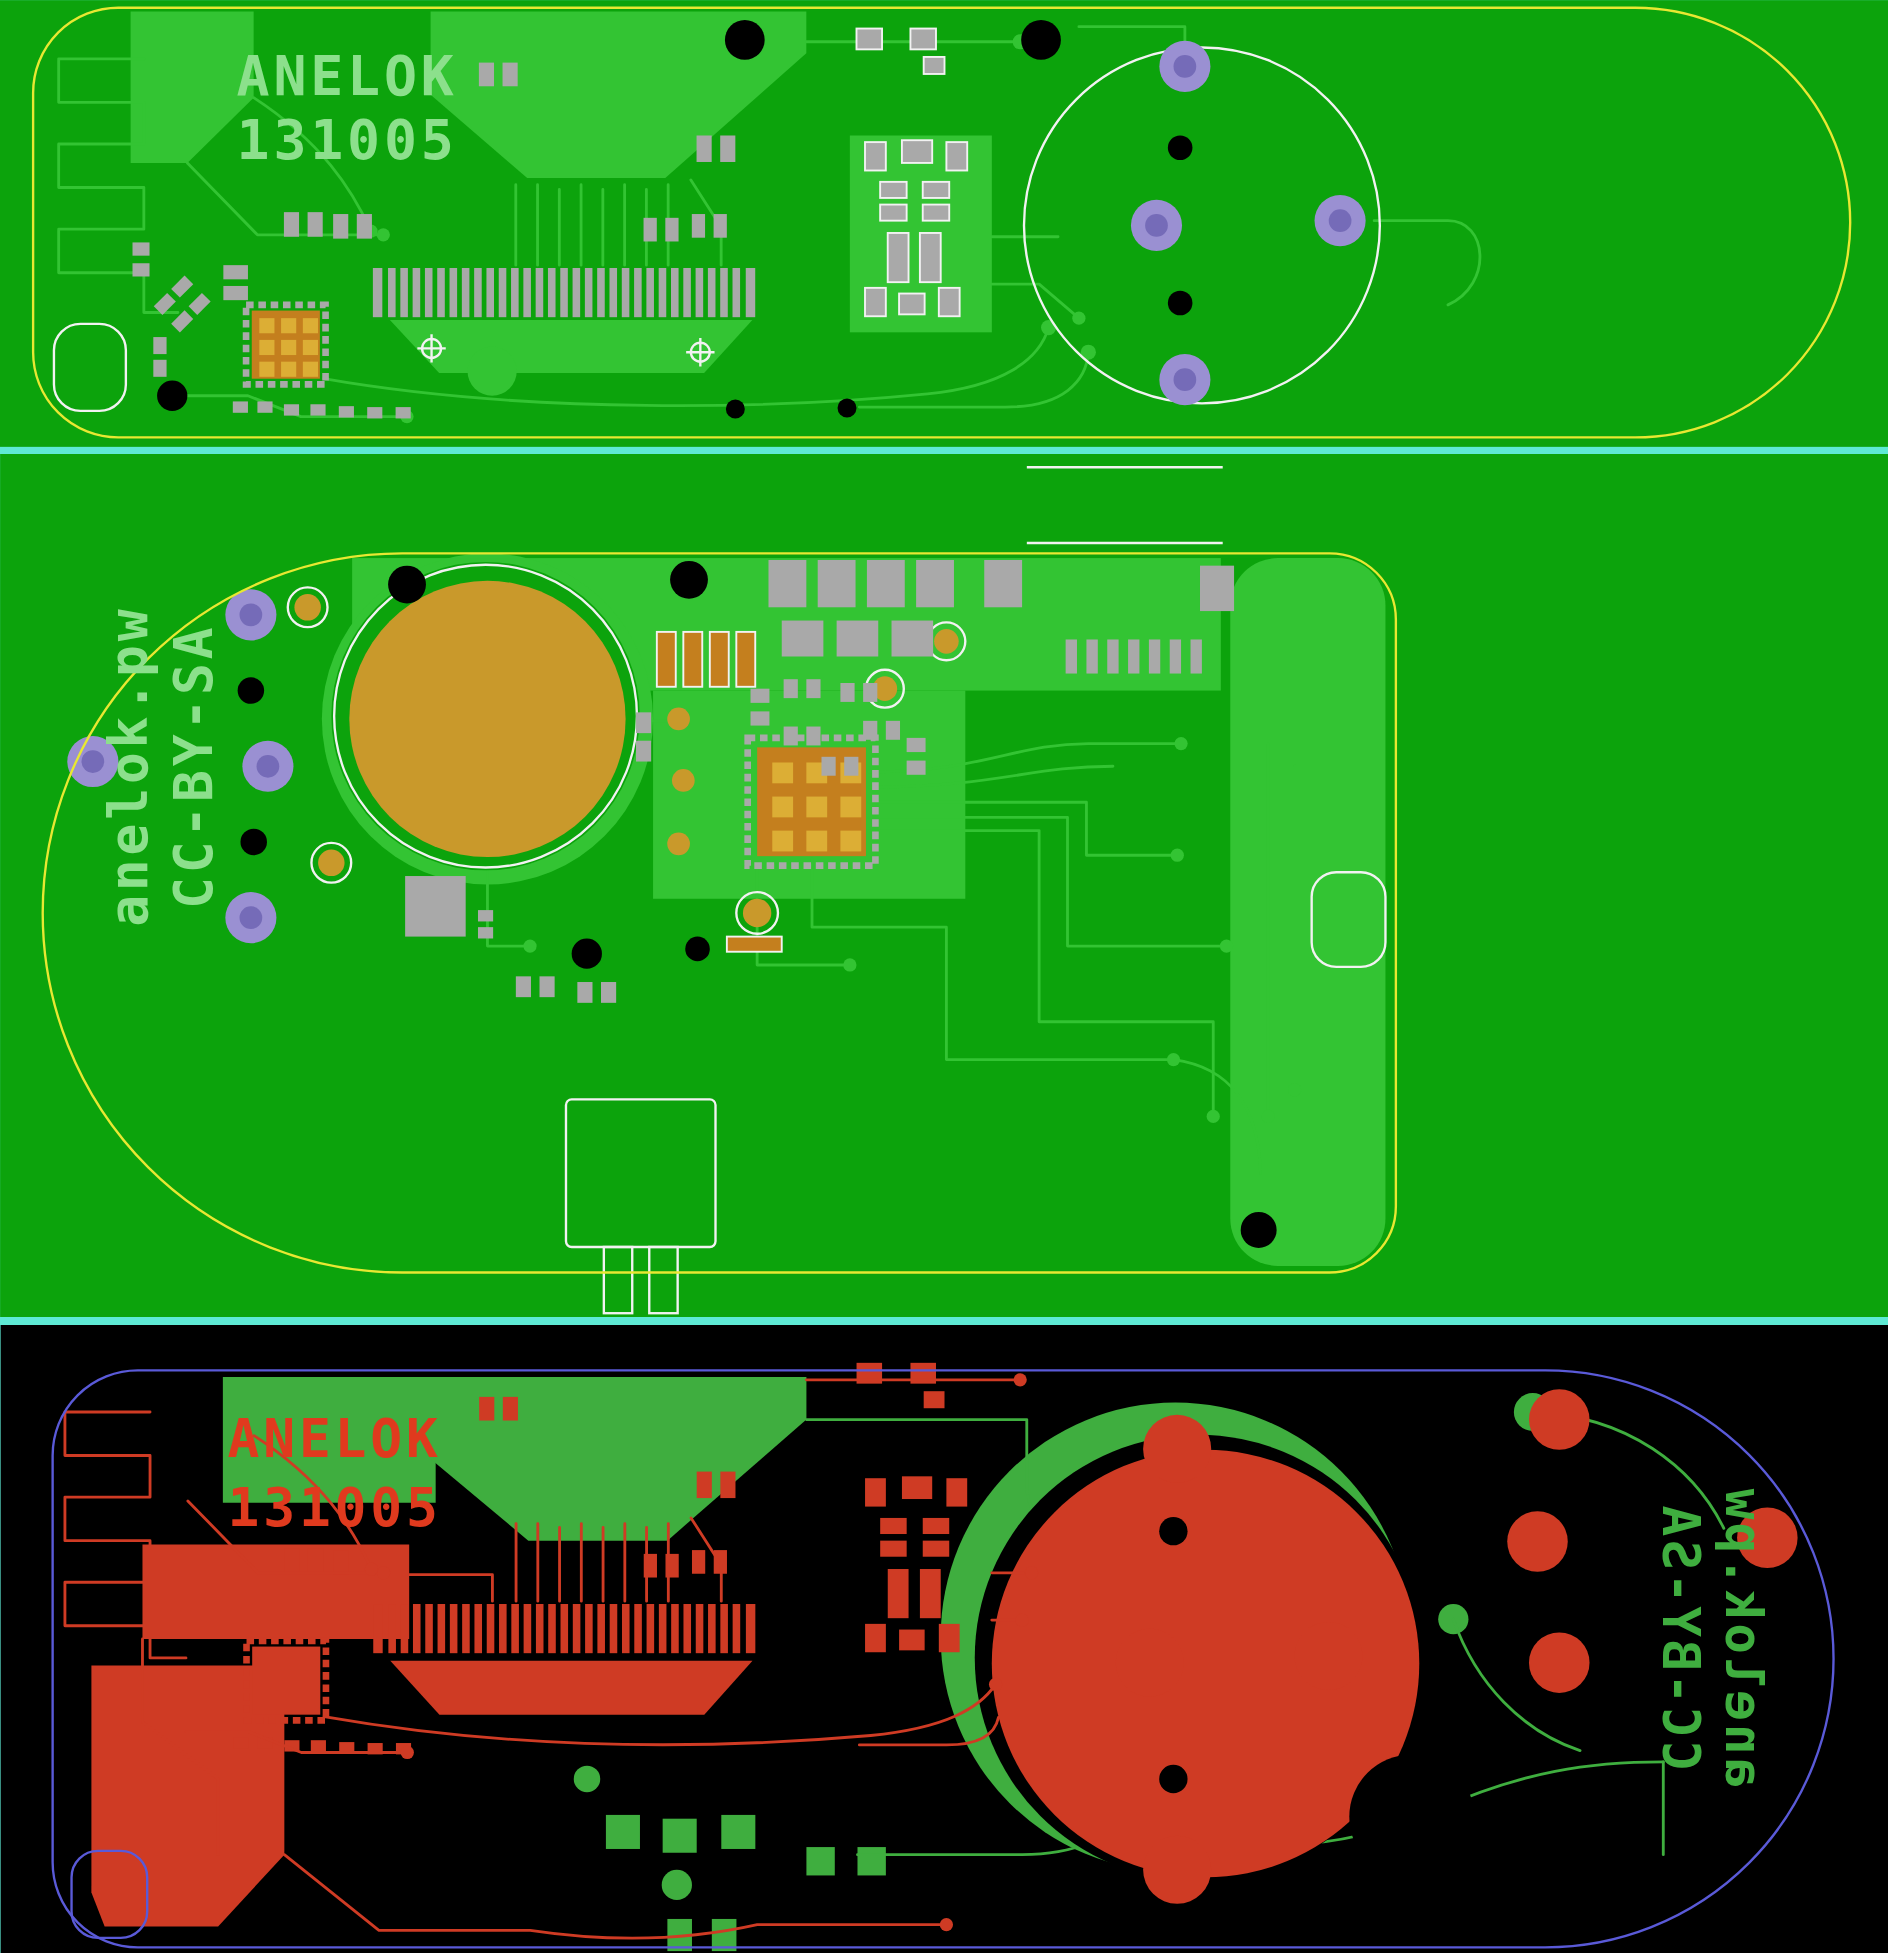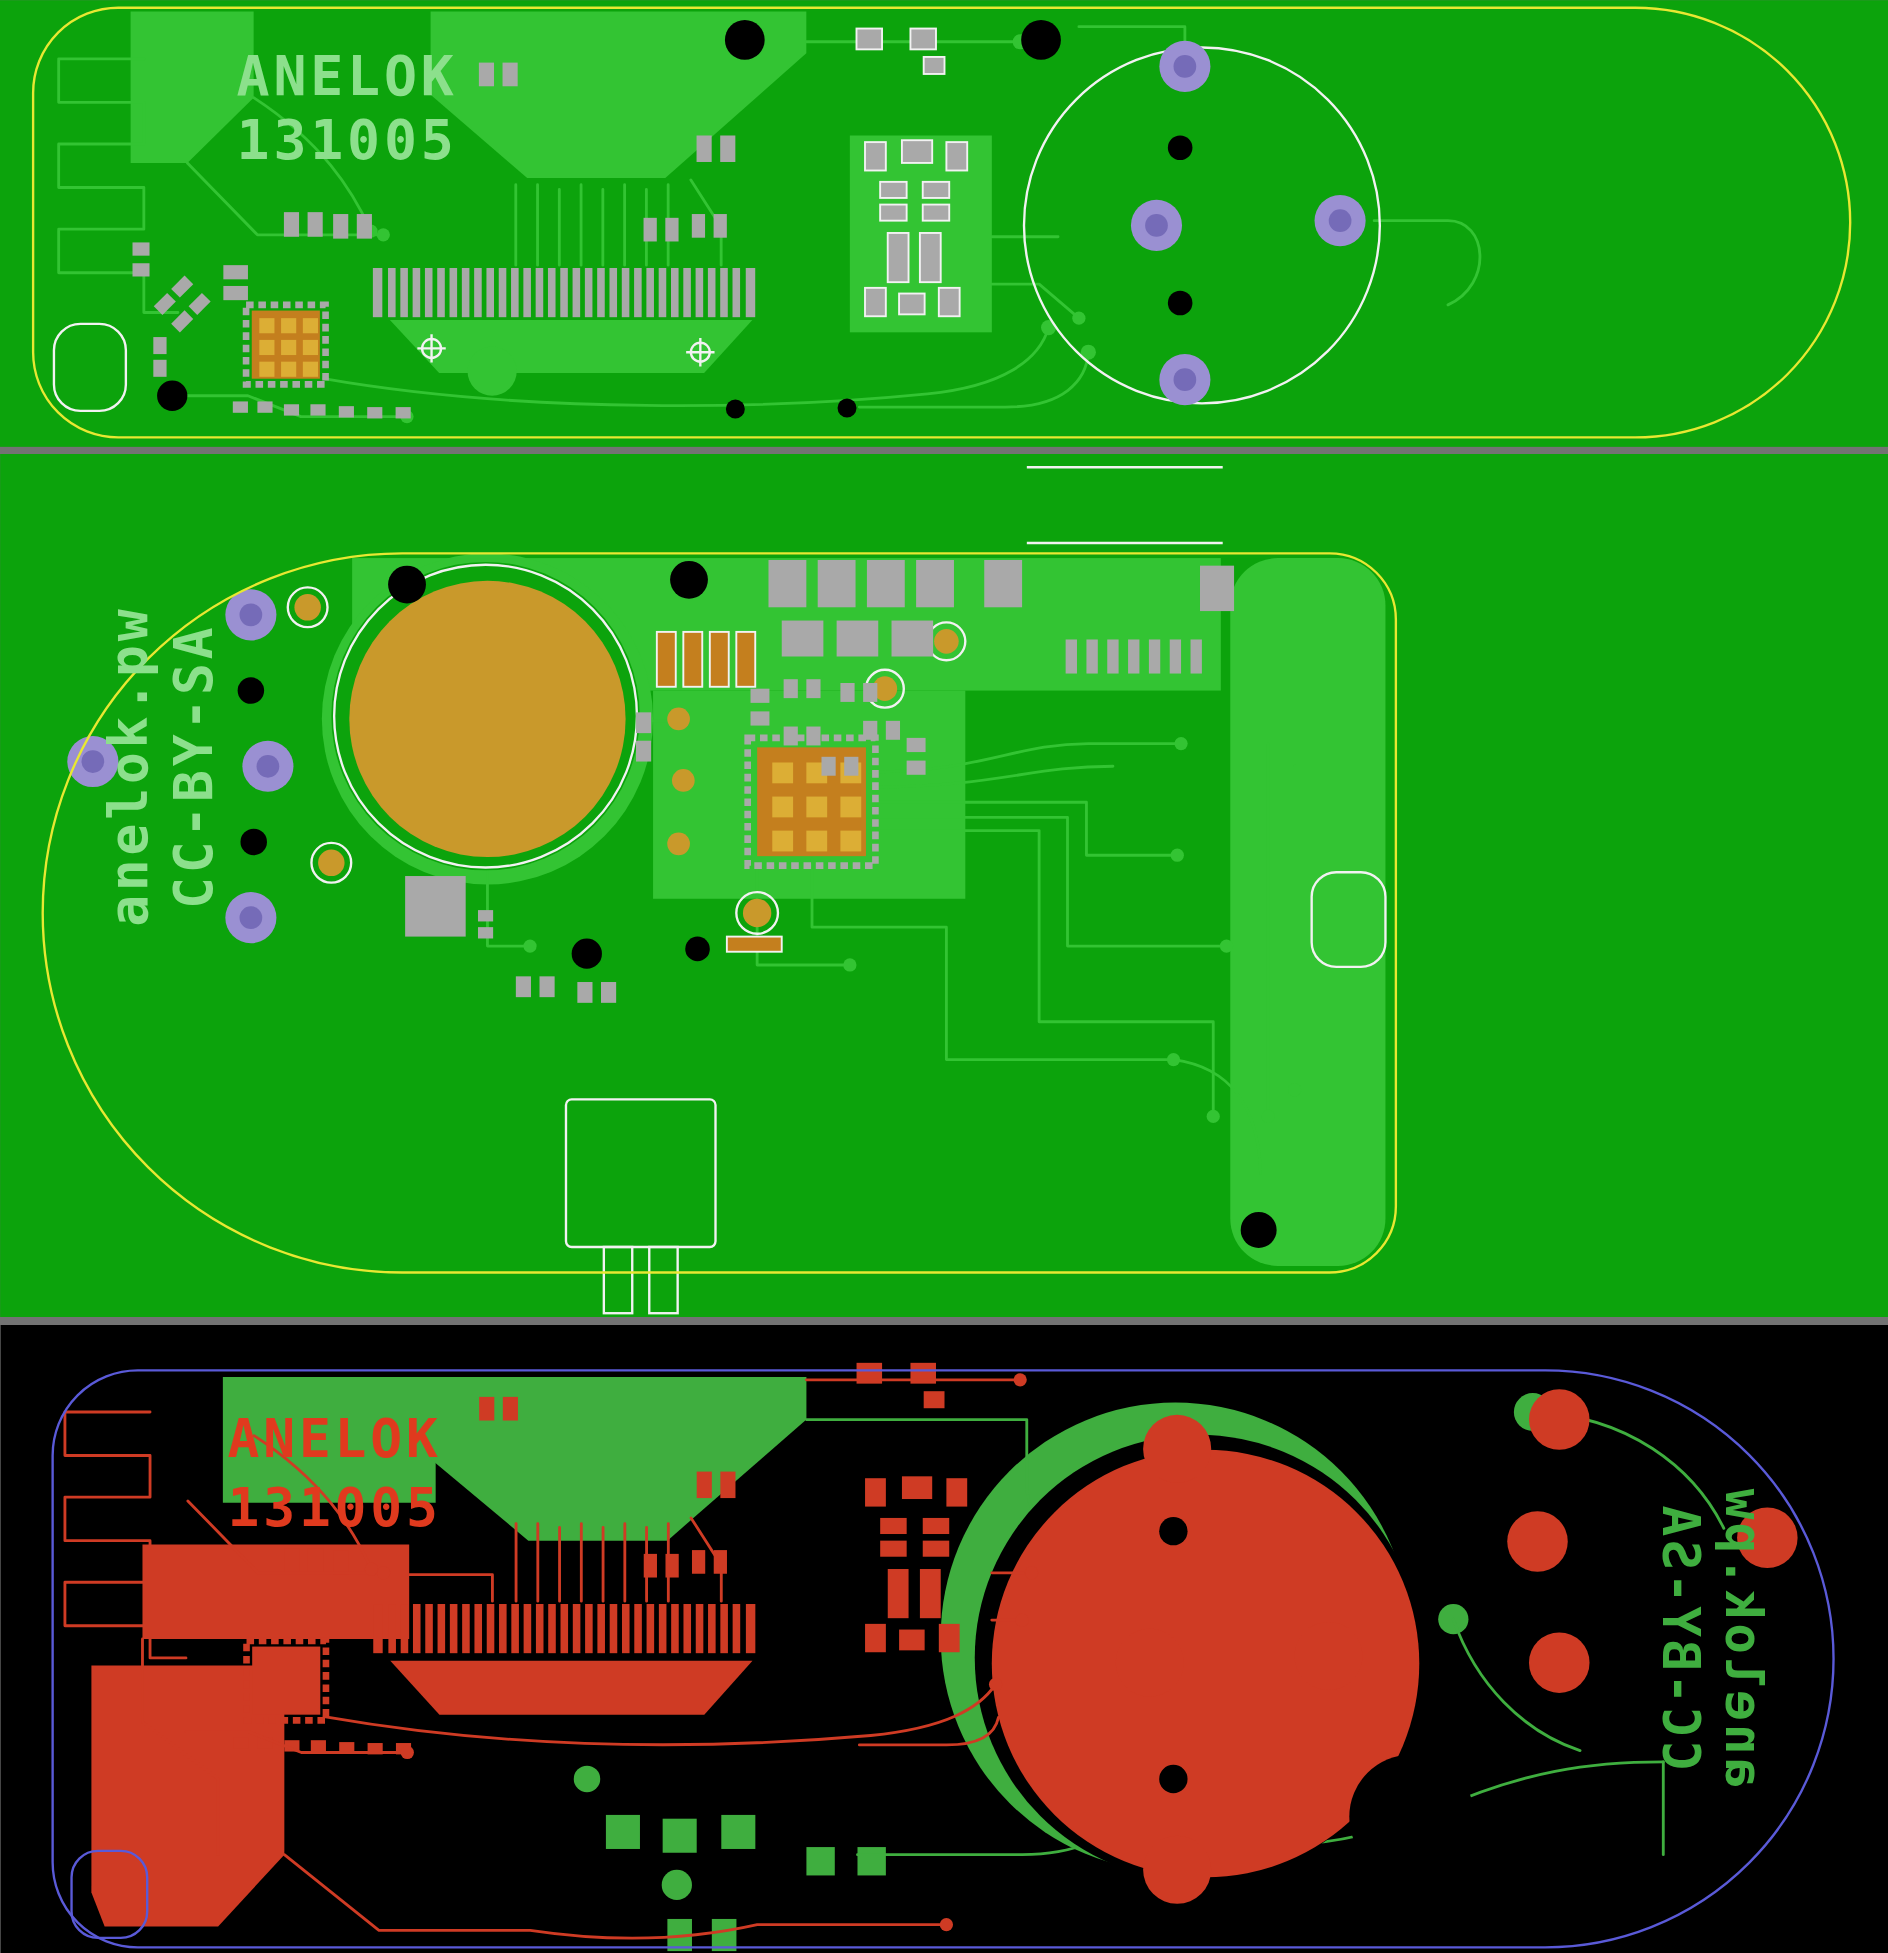--- a/index.html
+++ b/index.html
@@ -1,17 +1,17 @@
 <!DOCTYPE html>
 <html style="--board_green: #0ca30c; --copper_green: #33c433; --silk_green: #8ce08c; --silk_red: #e03a1e; --pad_gray: #a9a9a9; --pad_purple: #9a90d2; --pad_purple_core: #756bb8; --gold: #c9992b; --qfn_body: #c47f1e; --gold_pad: #dcae35; --outline_yellow: #e8e832; --outline_white: #f2f2f2; --edge_blue: #5a5ad8; --copper_red: #cf3b24; --combined_green: #3fae3f; --hole_black: #000000; --bg_black: #000000;font-size:15px"><head>
 <meta charset="utf-8">
 <title>ANELOK 131005</title>
 <style>
   html,body{margin:0;padding:0;background:#000;}
-  #stage{position:relative;width:1889px;height:1953px;background:#737373;overflow:hidden;}
+  #stage{position:relative;width:1889px;height:1953px;background:#5eead4;overflow:hidden;}
   .panel{position:absolute;left:0;display:block;}
   svg text{font-family:"DejaVu Sans Mono","Liberation Mono",monospace;font-weight:700;}
   .bgG{fill:var(--board_green)}
   .bgK{fill:var(--bg_black)}
   .pour{fill:var(--copper_green)}
   .trc{stroke:var(--copper_green);stroke-width:3;fill:none;stroke-linecap:round;stroke-linejoin:round}
   .pad{fill:var(--pad_gray)}
   .padO{fill:var(--pad_gray);stroke:var(--outline_white);stroke-width:2}
   .wln{fill:none;stroke:var(--outline_white);stroke-width:2.5}
   .yln{fill:none;stroke:var(--outline_yellow);stroke-width:2.5}

